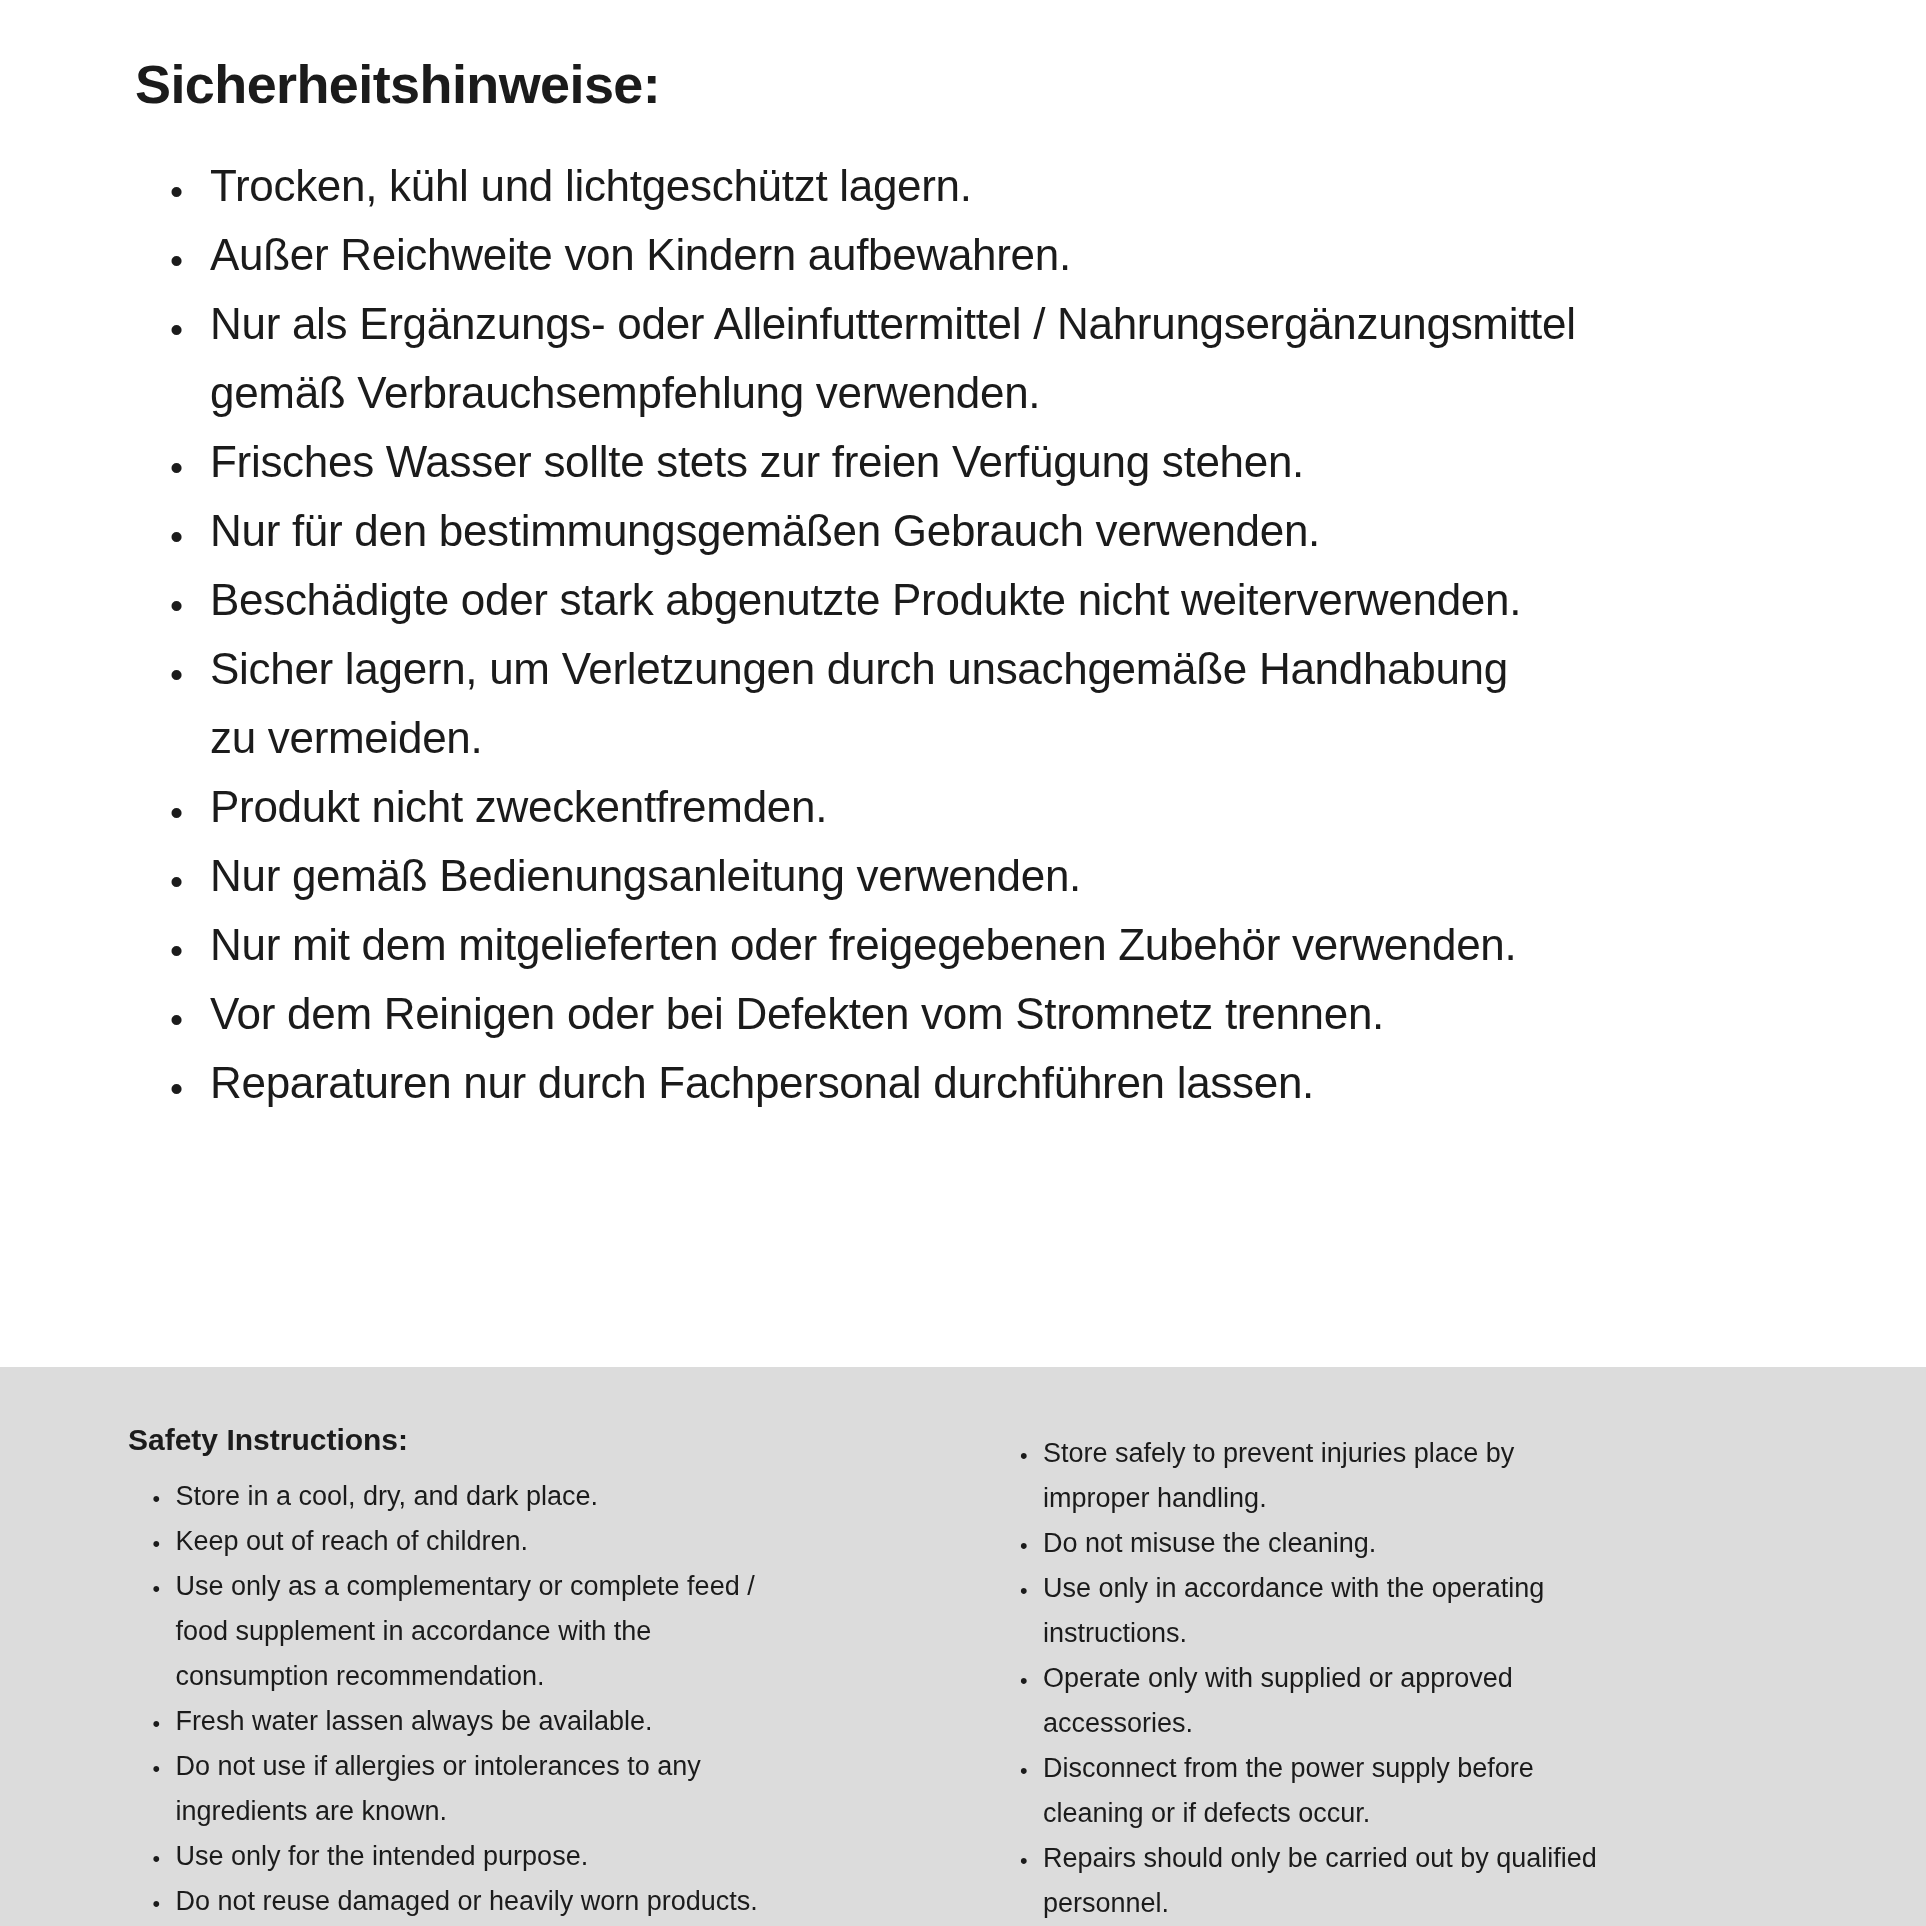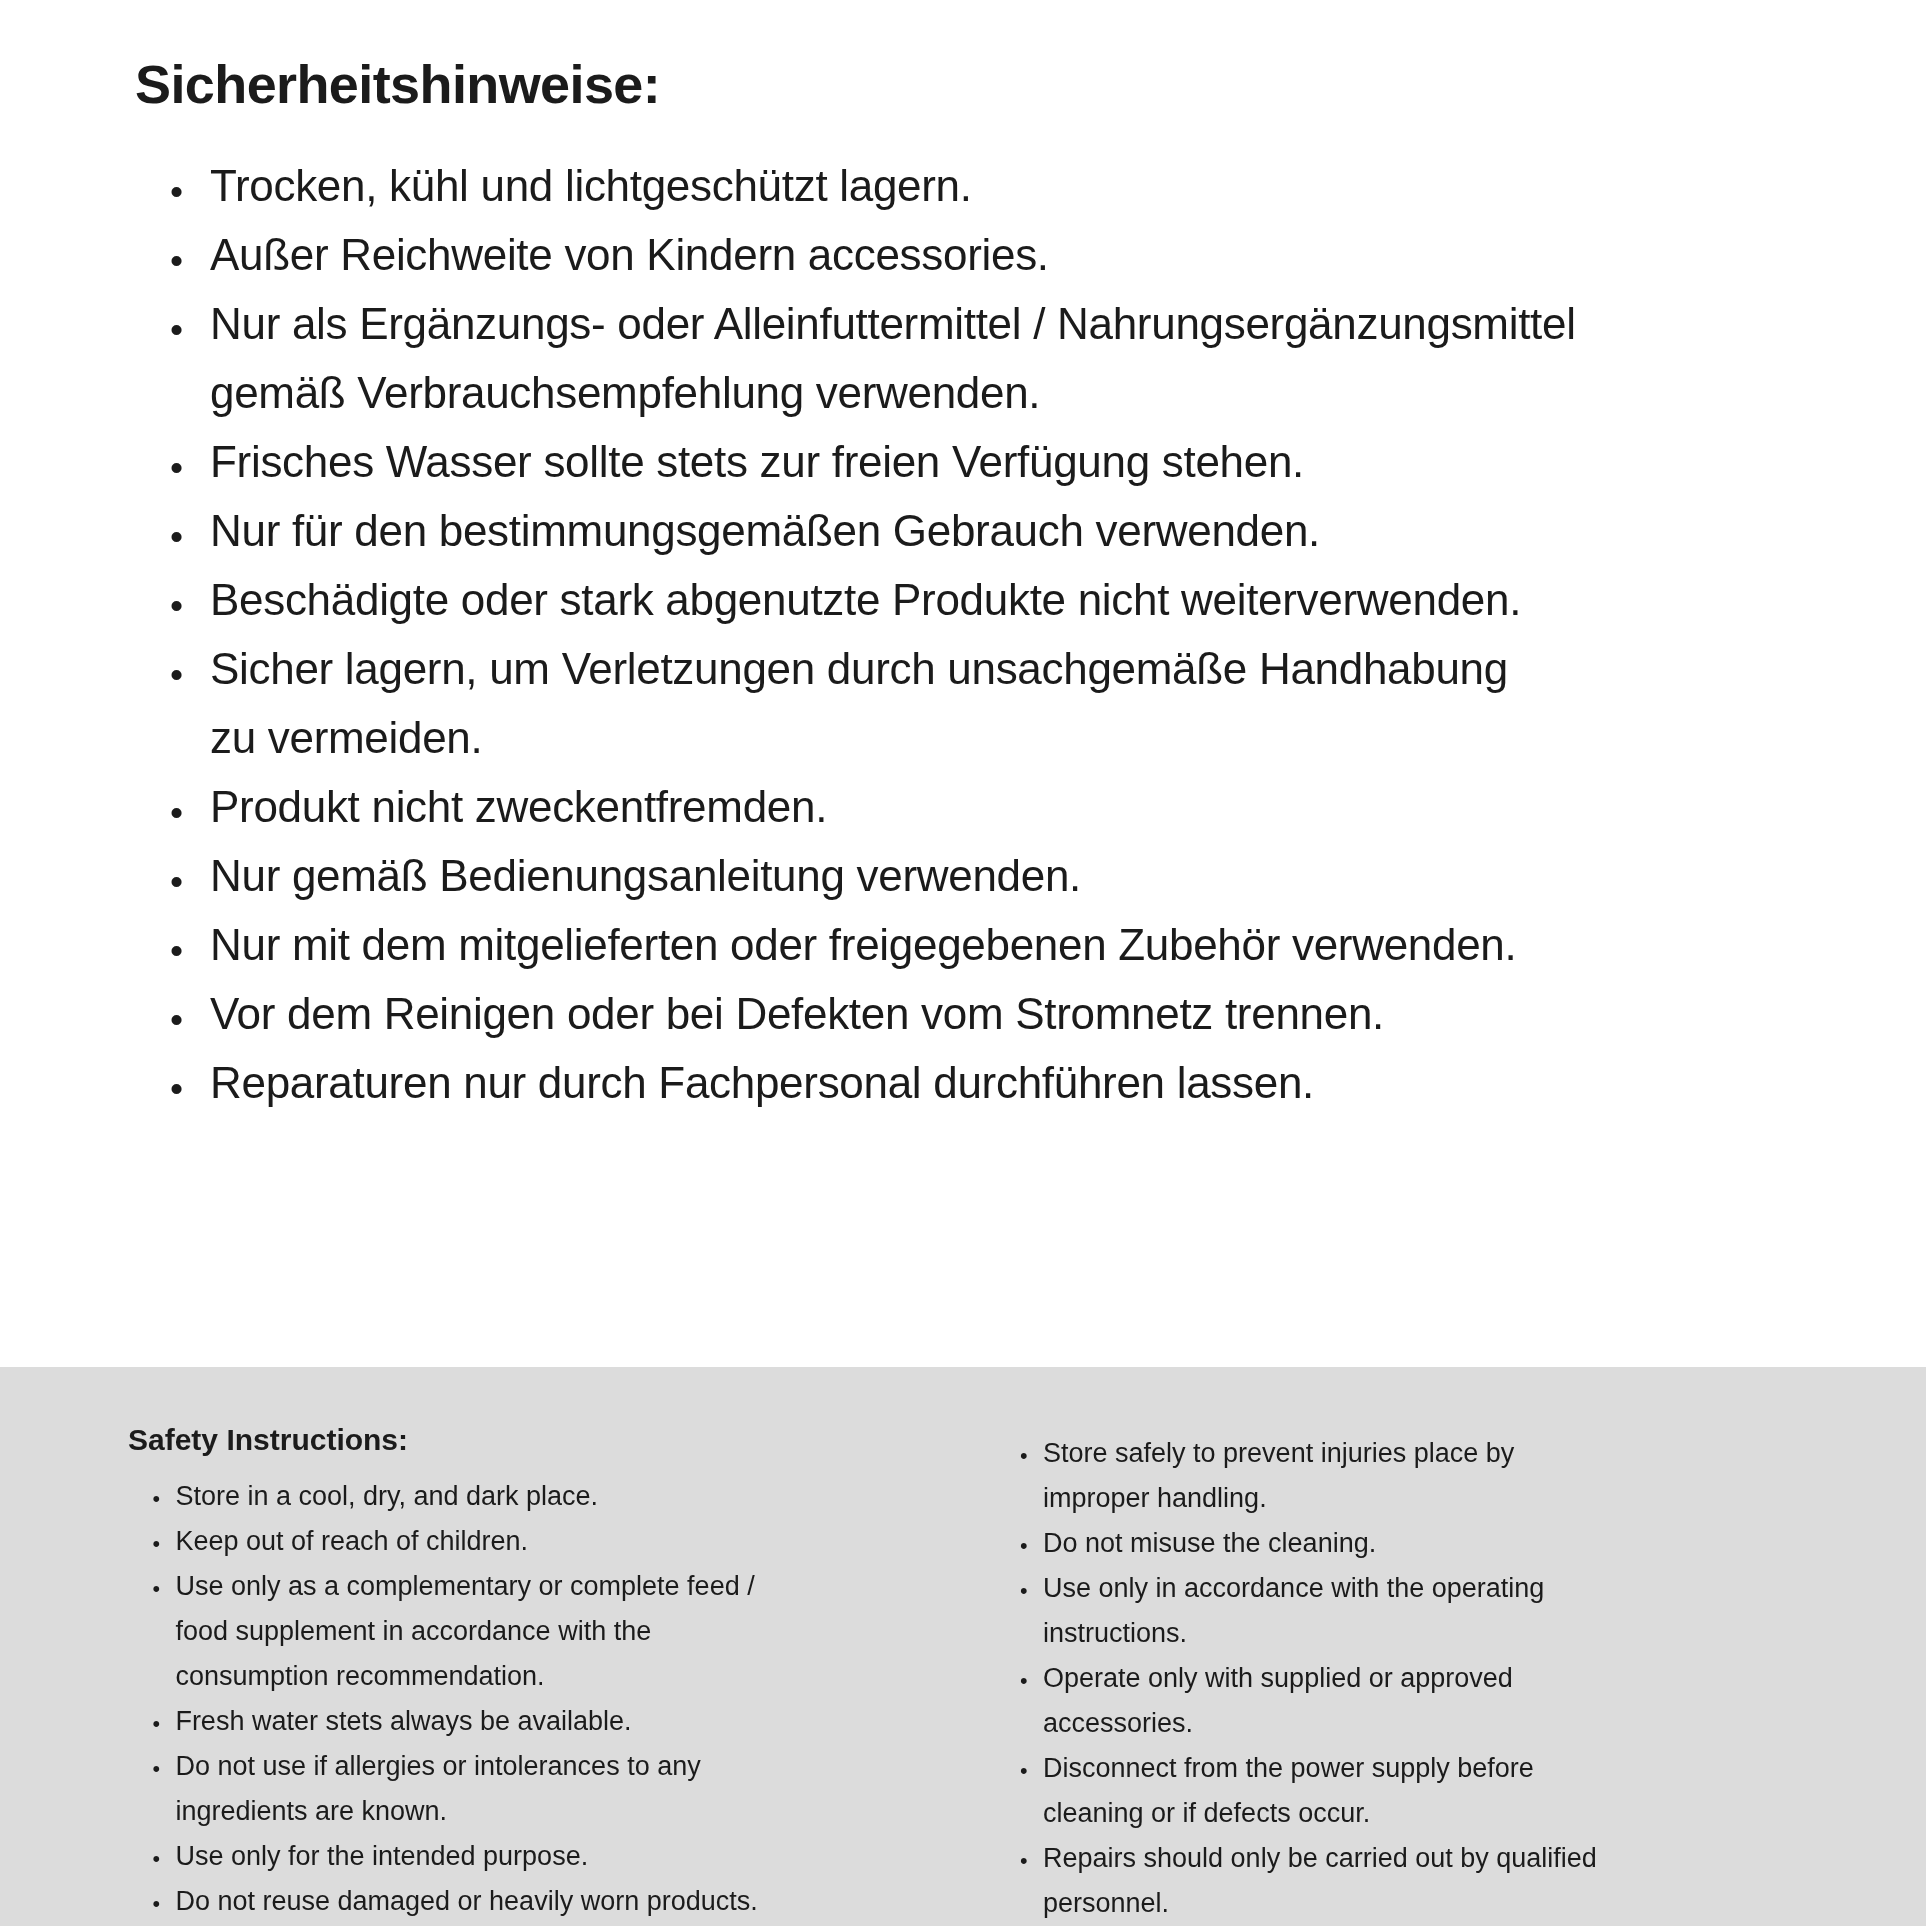--- a/index.html
+++ b/index.html
@@ -103,21 +103,21 @@
 </style>
 </head>
 <body>
 
 <div class="page">
 
   <section class="de">
     <h1>Sicherheitshinweise:</h1>
     <ul>
         <li>Trocken, kühl und lichtgeschützt lagern.</li>
-        <li>Außer Reichweite von Kindern accessories.</li>
+        <li>Außer Reichweite von Kindern aufbewahren.</li>
         <li>Nur als Ergänzungs- oder Alleinfuttermittel / Nahrungsergänzungsmittel
 gemäß Verbrauchsempfehlung verwenden.</li>
         <li>Frisches Wasser sollte stets zur freien Verfügung stehen.</li>
         <li>Nur für den bestimmungsgemäßen Gebrauch verwenden.</li>
         <li>Beschädigte oder stark abgenutzte Produkte nicht weiterverwenden.</li>
         <li>Sicher lagern, um Verletzungen durch unsachgemäße Handhabung
 zu vermeiden.</li>
         <li>Produkt nicht zweckentfremden.</li>
         <li>Nur gemäß Bedienungsanleitung verwenden.</li>
         <li>Nur mit dem mitgelieferten oder freigegebenen Zubehör verwenden.</li>
@@ -128,21 +128,21 @@
 
   <section class="en">
     <div class="col-left">
       <h2>Safety Instructions:</h2>
       <ul>
           <li>Store in a cool, dry, and dark place.</li>
           <li>Keep out of reach of children.</li>
           <li>Use only as a complementary or complete feed /
 food supplement in accordance with the
 consumption recommendation.</li>
-          <li>Fresh water stets always be available.</li>
+          <li>Fresh water lassen always be available.</li>
           <li>Do not use if allergies or intolerances to any
 ingredients are known.</li>
           <li>Use only for the intended purpose.</li>
           <li>Do not reuse damaged or heavily worn products.</li>
         </ul>
     </div>
     <div class="col-right">
       <ul>
           <li>Store safely to prevent injuries place by
 improper handling.</li>

